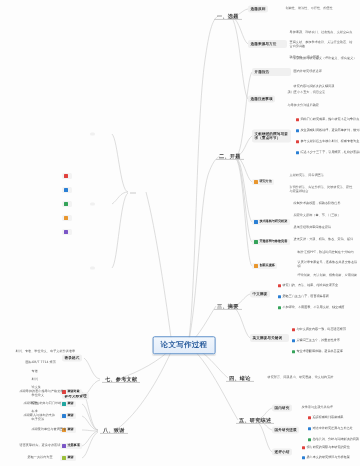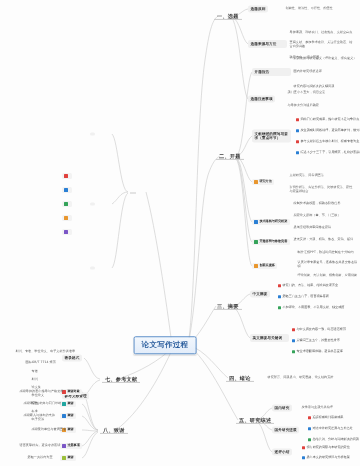--- a/index.html
+++ b/index.html
@@ -114,21 +114,21 @@
 
       <path d="M98,430 C90,429 88,394 82,392"></path>
       <path d="M98,430 C90,429 88,406 82,404"></path>
       <path d="M98,430 C90,430 88,418 82,416"></path>
       <path d="M98,431 C90,431 88,430 82,430"></path>
       <path d="M98,431 C90,433 88,444 82,446"></path>
       <path d="M98,432 C90,436 88,456 82,458"></path>
     </g>
   </svg>
 
-  <div class="node root" style="left:165px;top:345px;">论文写作过程</div>
+  <div class="node root" style="left:184px;top:345px;">论文写作过程</div>
 
   <div class="node lvl1" style="left:214px;top:16px;">一、选题</div>
 
   <div class="node lvl2" style="left:248px;top:9px;">选题原则</div>
   <div class="node lvl3" style="left:284px;top:9px;">创新性、前沿性、可行性、价值性</div>
 
   <div class="node lvl2 wrap" style="left:248px;top:44px;">选题来源与方法</div>
   <div class="node lvl3 wrap" style="left:288px;top:32px;width:66px;">导师课题、科研项目、社会热点、文献空白点</div>
   <div class="node lvl3 wrap" style="left:288px;top:44px;width:66px;">查阅文献、参加学术会议、关注行业动态、结合自身兴趣</div>
   <div class="node lvl3" style="left:288px;top:58px;">确定方向 → 缩小范围</div>

